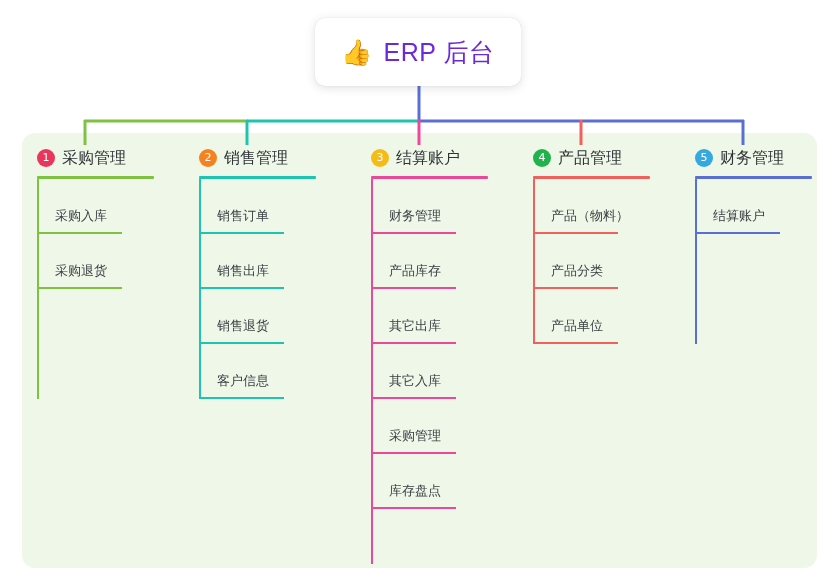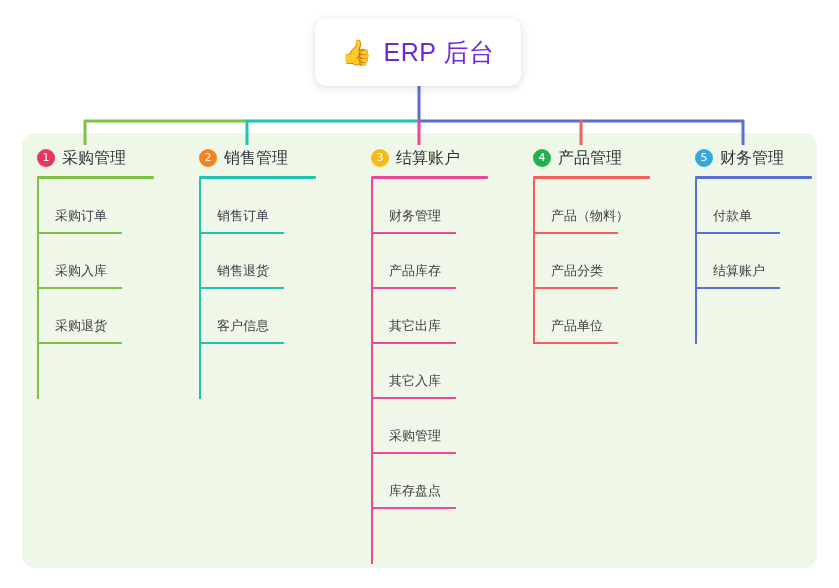--- a/index.html
+++ b/index.html
@@ -173,24 +173,20 @@
   <div id="columns-host">
       <div class="column" style="left: 22px;">
         <div class="col-header">
           <span class="badge" style="background: rgb(232, 54, 93);">1</span>
           <span class="col-title">采购管理</span>
         </div>
         <div class="col-rule" style="background: rgb(127, 194, 66);"></div>
         <div class="items">
           <div class="spine" style="background: rgb(127, 194, 66); height: 220px;"></div>
           <div class="item">
-            <span class="item-label">采购订单</span>
-            <div class="item-rule" style="background: rgb(127, 194, 66);"></div>
-          </div>
-          <div class="item">
             <span class="item-label">采购入库</span>
             <div class="item-rule" style="background: rgb(127, 194, 66);"></div>
           </div>
           <div class="item">
             <span class="item-label">采购退货</span>
             <div class="item-rule" style="background: rgb(127, 194, 66);"></div>
           </div>
         </div>
       </div>
       <div class="column" style="left: 184px;">
@@ -199,20 +195,24 @@
           <span class="col-title">销售管理</span>
         </div>
         <div class="col-rule" style="background: rgb(30, 196, 176);"></div>
         <div class="items">
           <div class="spine" style="background: rgb(30, 196, 176); height: 220px;"></div>
           <div class="item">
             <span class="item-label">销售订单</span>
             <div class="item-rule" style="background: rgb(30, 196, 176);"></div>
           </div>
           <div class="item">
+            <span class="item-label">销售出库</span>
+            <div class="item-rule" style="background: rgb(30, 196, 176);"></div>
+          </div>
+          <div class="item">
             <span class="item-label">销售退货</span>
             <div class="item-rule" style="background: rgb(30, 196, 176);"></div>
           </div>
           <div class="item">
             <span class="item-label">客户信息</span>
             <div class="item-rule" style="background: rgb(30, 196, 176);"></div>
           </div>
         </div>
       </div>
       <div class="column" style="left: 356px;">
@@ -273,24 +273,20 @@
       </div>
       <div class="column" style="left: 680px;">
         <div class="col-header">
           <span class="badge" style="background: rgb(51, 169, 224);">5</span>
           <span class="col-title">财务管理</span>
         </div>
         <div class="col-rule" style="background: rgb(90, 111, 212);"></div>
         <div class="items">
           <div class="spine" style="background: rgb(90, 111, 212); height: 165px;"></div>
           <div class="item">
-            <span class="item-label">付款单</span>
-            <div class="item-rule" style="background: rgb(90, 111, 212);"></div>
-          </div>
-          <div class="item">
             <span class="item-label">结算账户</span>
             <div class="item-rule" style="background: rgb(90, 111, 212);"></div>
           </div>
         </div>
       </div>
     </div>
 
 </div>
 
 </body></html>

